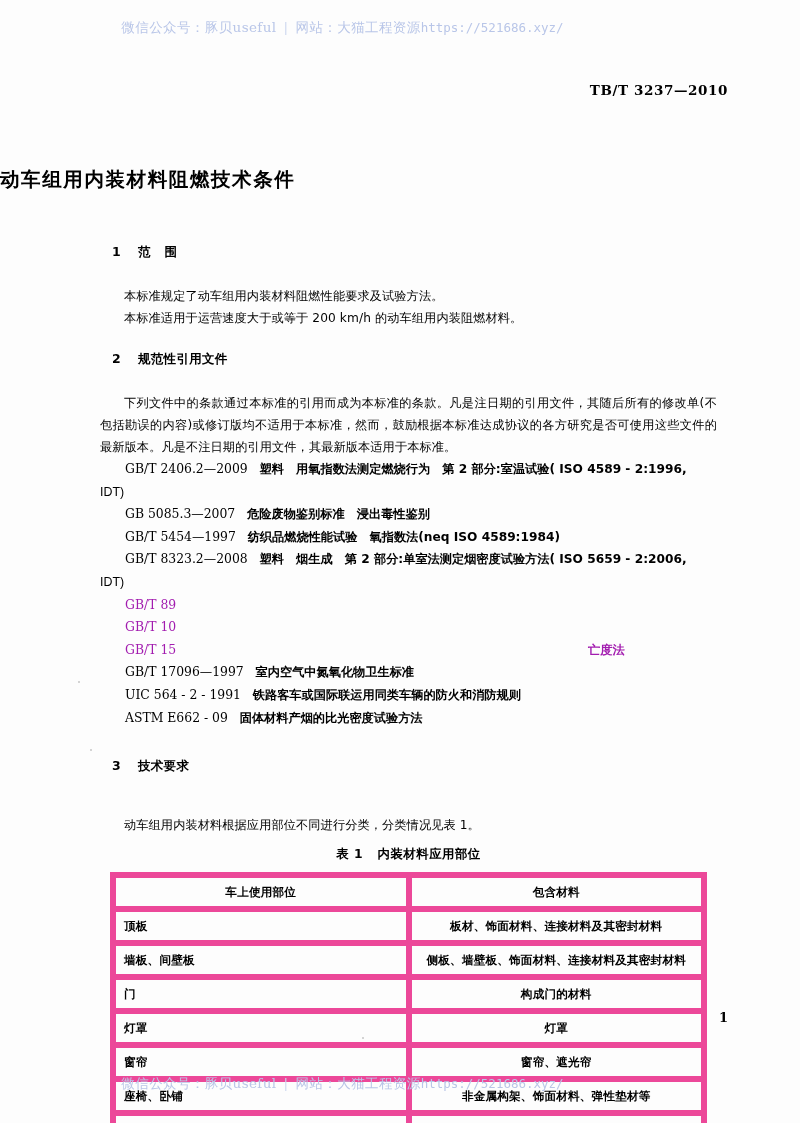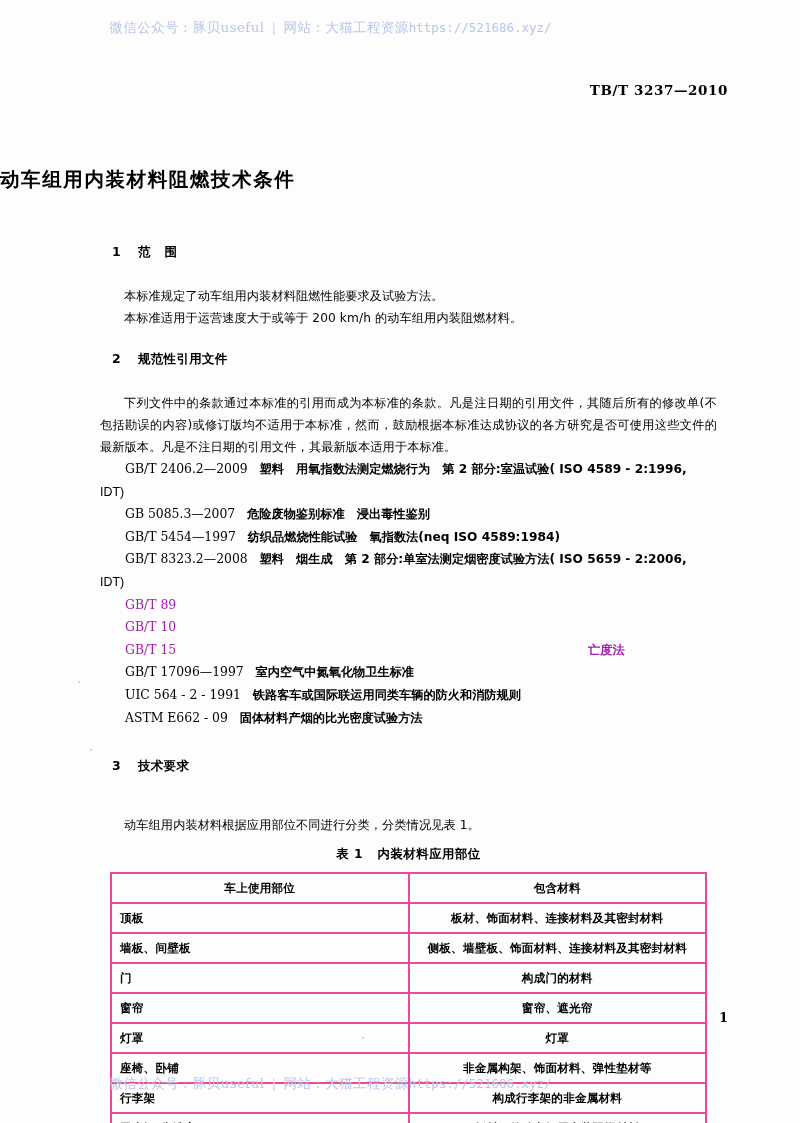--- a/index.html
+++ b/index.html
@@ -18,21 +18,21 @@
 
   .page {
     position: absolute;
     inset: 0;
     background: #fdfdfd;
   }
 
   
   .watermark {
     position: absolute;
-    left: 0;
+    left: 12px;
     width: 661px;
     text-align: center;
     color: #b9c6e8;
     font-size: 13.5px;
     letter-spacing: 0.4px;
     white-space: nowrap;
     font-family: "DejaVu Serif", "Liberation Serif", serif;
   }
   .watermark-top { top: 19px; }
   .watermark-bottom { top: 1075px; }
@@ -149,21 +149,21 @@
   }
 
   table.tbl {
     border-collapse: collapse;
     width: 597px;
     margin-top: 9px;
     margin-left: 10px;
     table-layout: fixed;
   }
   table.tbl th, table.tbl td {
-    border: 2px solid #ec4899;
+    border: 6px solid #ec4899;
     font-family: "DejaVu Sans", "Liberation Sans", sans-serif;
     font-weight: bold;
     font-size: 11.6px;
     height: 24px;
     padding: 2px 8px;
     letter-spacing: 0.2px;
   }
   table.tbl th { text-align: center; }
   table.tbl td.loc { text-align: left; width: 216px; }
   table.tbl td.mat { text-align: center; }
@@ -273,26 +273,26 @@
         </tr>
         <tr>
           <td class="loc">墙板、间壁板</td>
           <td class="mat">侧板、墙壁板、饰面材料、连接材料及其密封材料</td>
         </tr>
         <tr>
           <td class="loc">门</td>
           <td class="mat">构成门的材料</td>
         </tr>
         <tr>
+          <td class="loc">灯罩</td>
+          <td class="mat">灯罩</td>
+        </tr>
+        <tr>
           <td class="loc">窗帘</td>
           <td class="mat">窗帘、遮光帘</td>
-        </tr>
-        <tr>
-          <td class="loc">灯罩</td>
-          <td class="mat">灯罩</td>
         </tr>
         <tr>
           <td class="loc">座椅、卧铺</td>
           <td class="mat">非金属构架、饰面材料、弹性垫材等</td>
         </tr>
         <tr>
           <td class="loc">行李架</td>
           <td class="mat">构成行李架的非金属材料</td>
         </tr>
         <tr>

